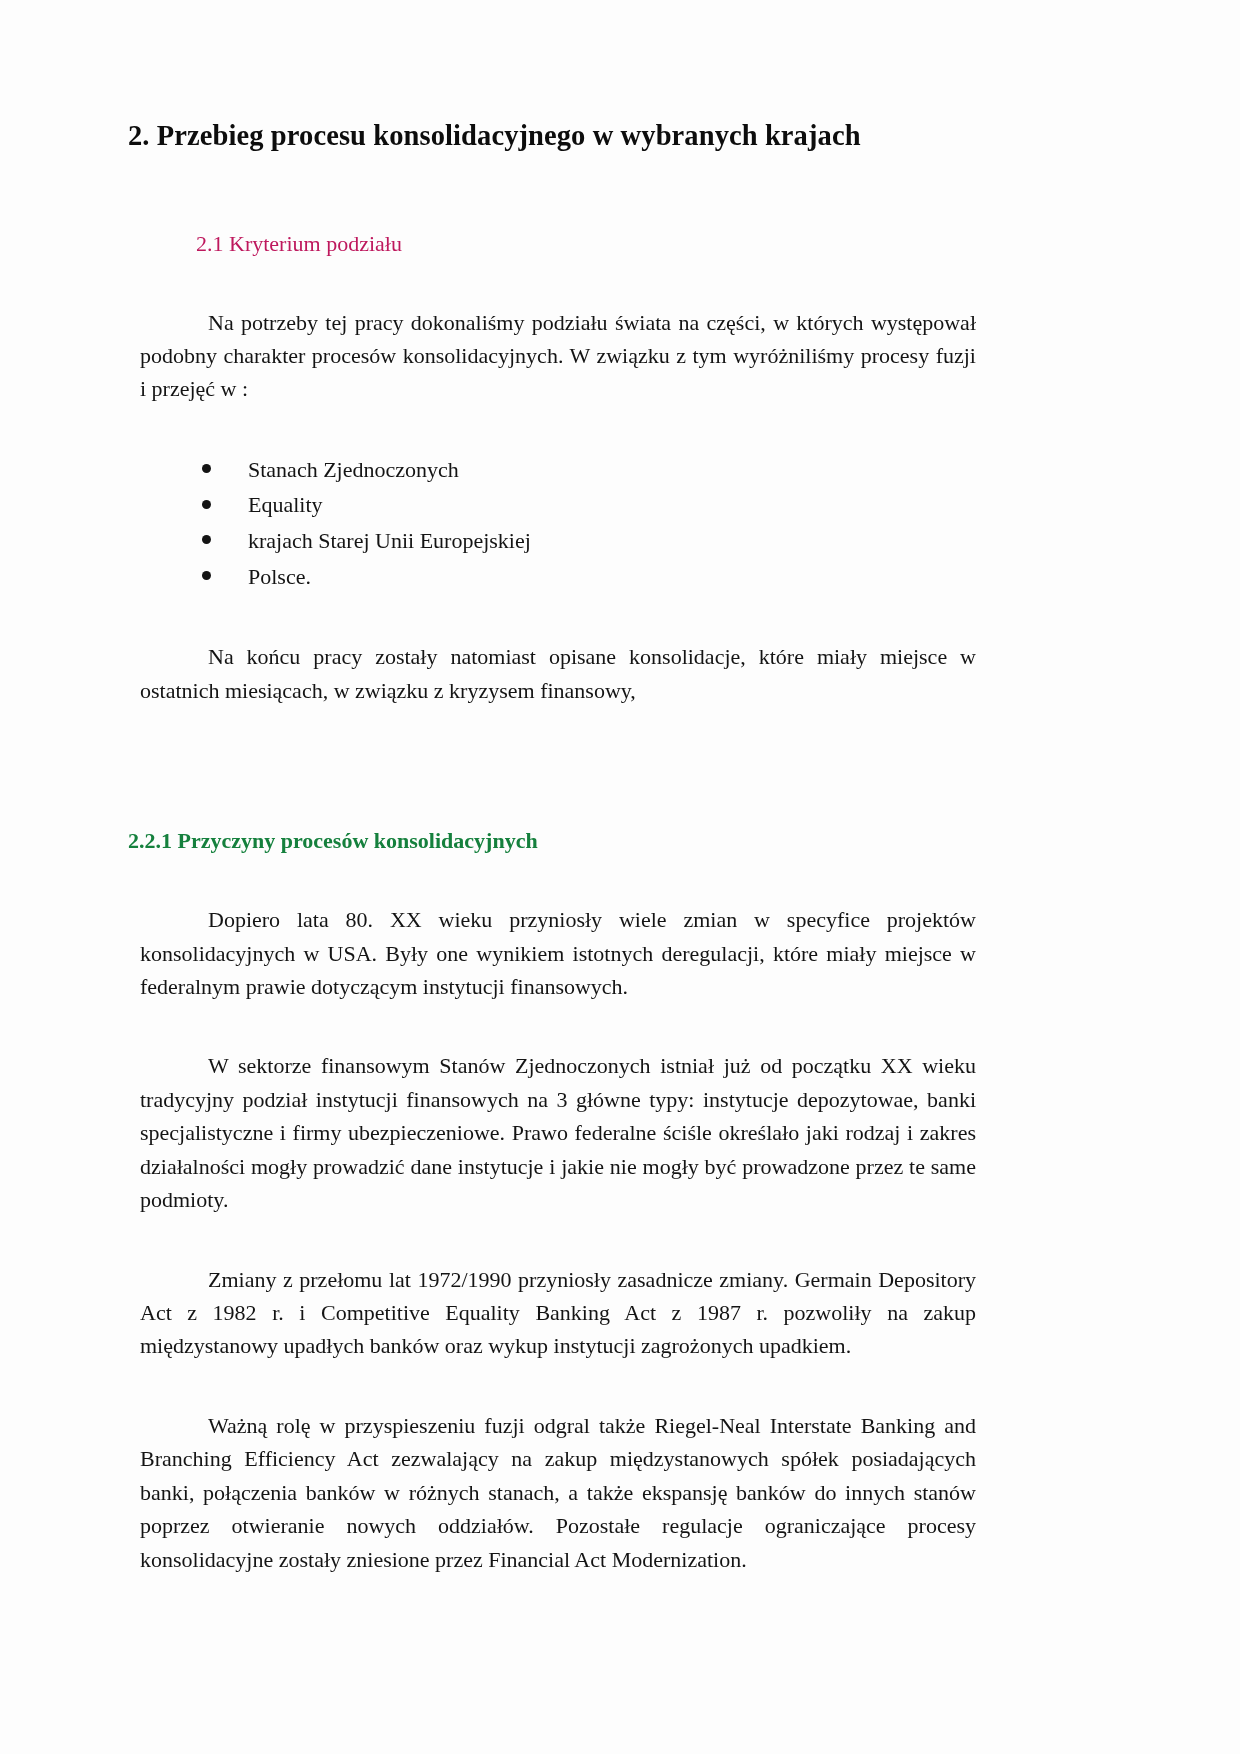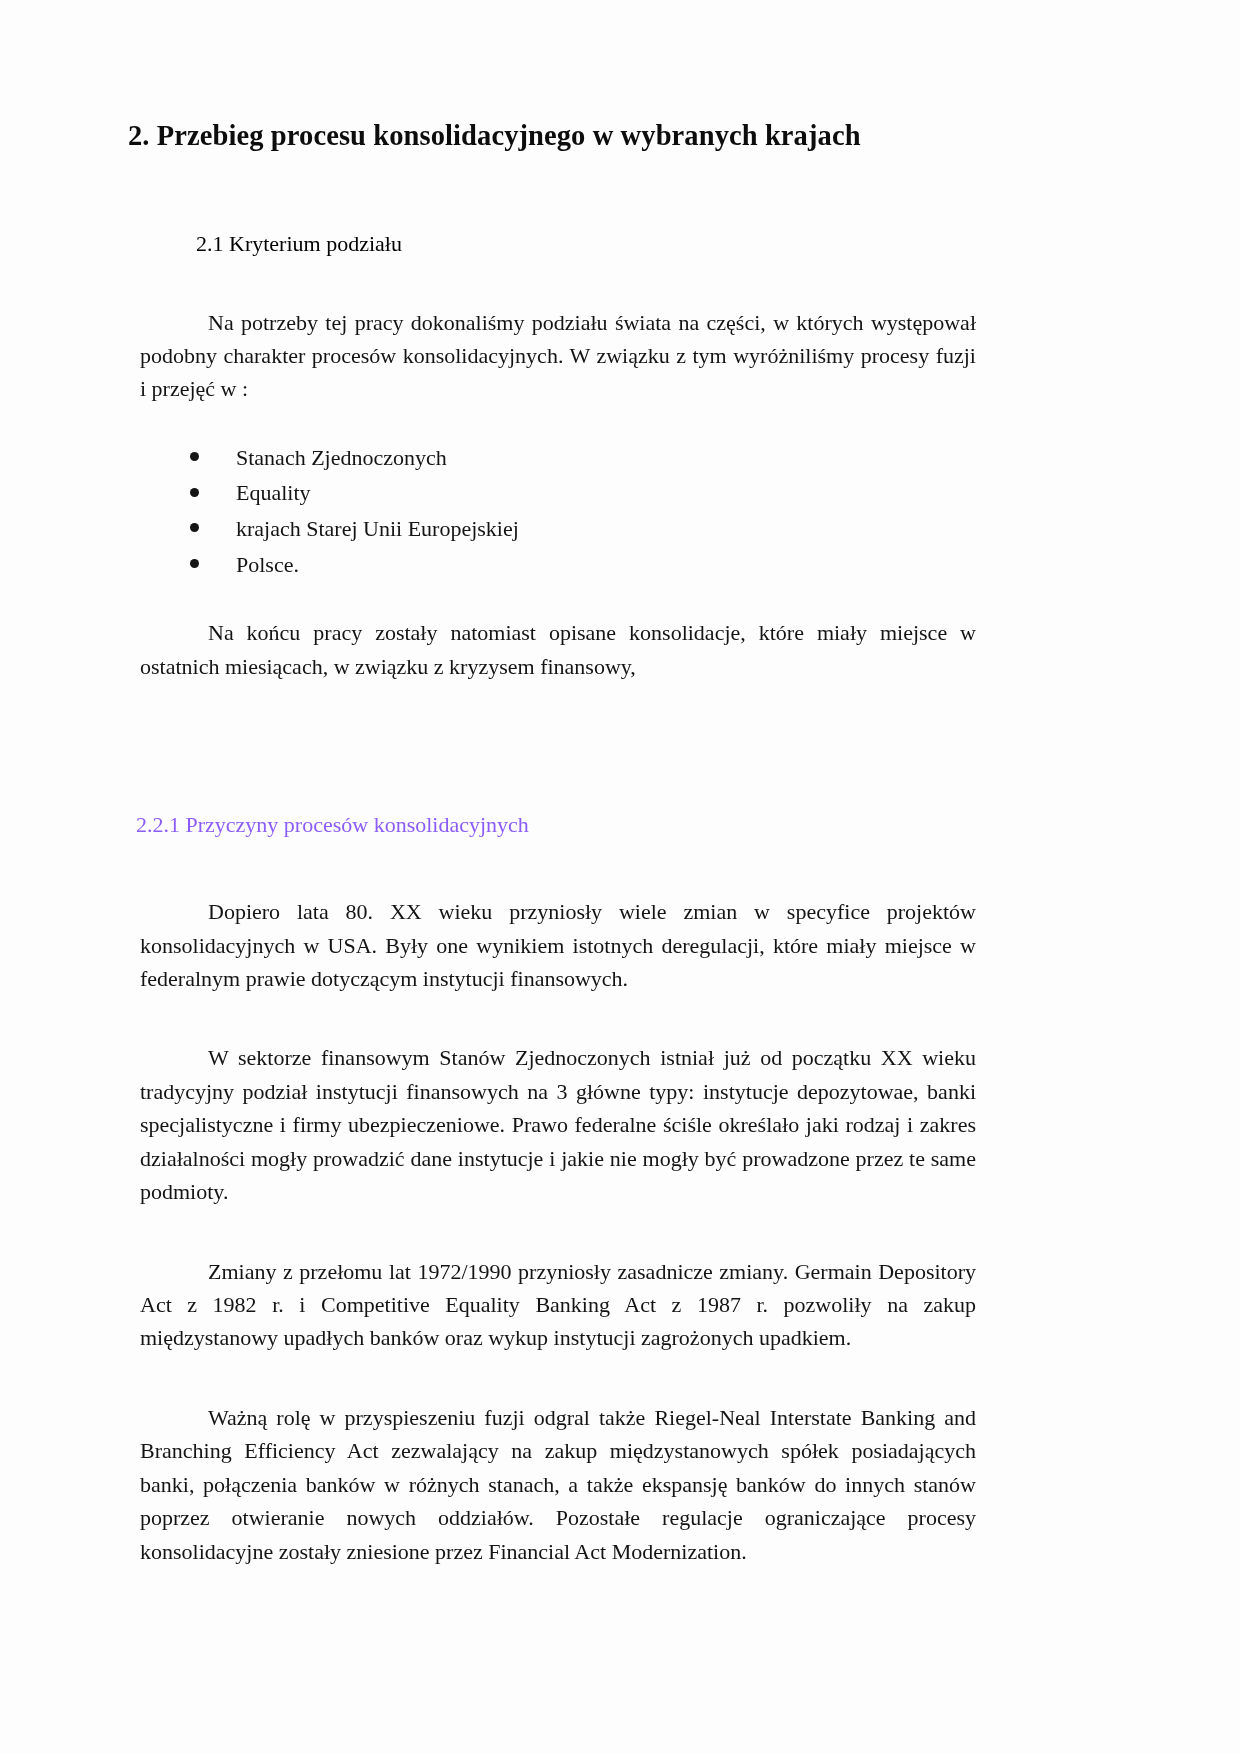--- a/index.html
+++ b/index.html
@@ -37,45 +37,46 @@
     line-height: 1.25;
     color: #0d0d0d;
   }
 
   .sec-head {
     font-size: 22px;
     line-height: 1.45;
     margin: 0;
     padding: 0;
     text-indent: 68px;
-    color: #000000;
+    color: #be185d;
   }
   .sec-head-flush {
     font-size: 22px;
     line-height: 1.45;
-    margin: 8px;
+    margin: 0;
     padding: 0;
     text-indent: 0;
-    color: #8b5cf6;
+    color: #15803d;
+    font-weight: bold;
   }
 
   p.body-par {
     font-size: 22px;
     line-height: 1.52;
     margin: 12px;
     padding: 0;
     text-align: justify;
     text-indent: 68px;
     color: #141414;
     hyphens: none;
   }
 
   .bullet-list {
     list-style: none;
-    margin: 0;
+    margin: 12px;
     padding: 0 0 0 56px;
   }
   .bullet-list li {
     font-size: 22px;
     line-height: 1.62;
     position: relative;
     padding-left: 52px;
     color: #141414;
   }
   .bullet-list li .dot {

